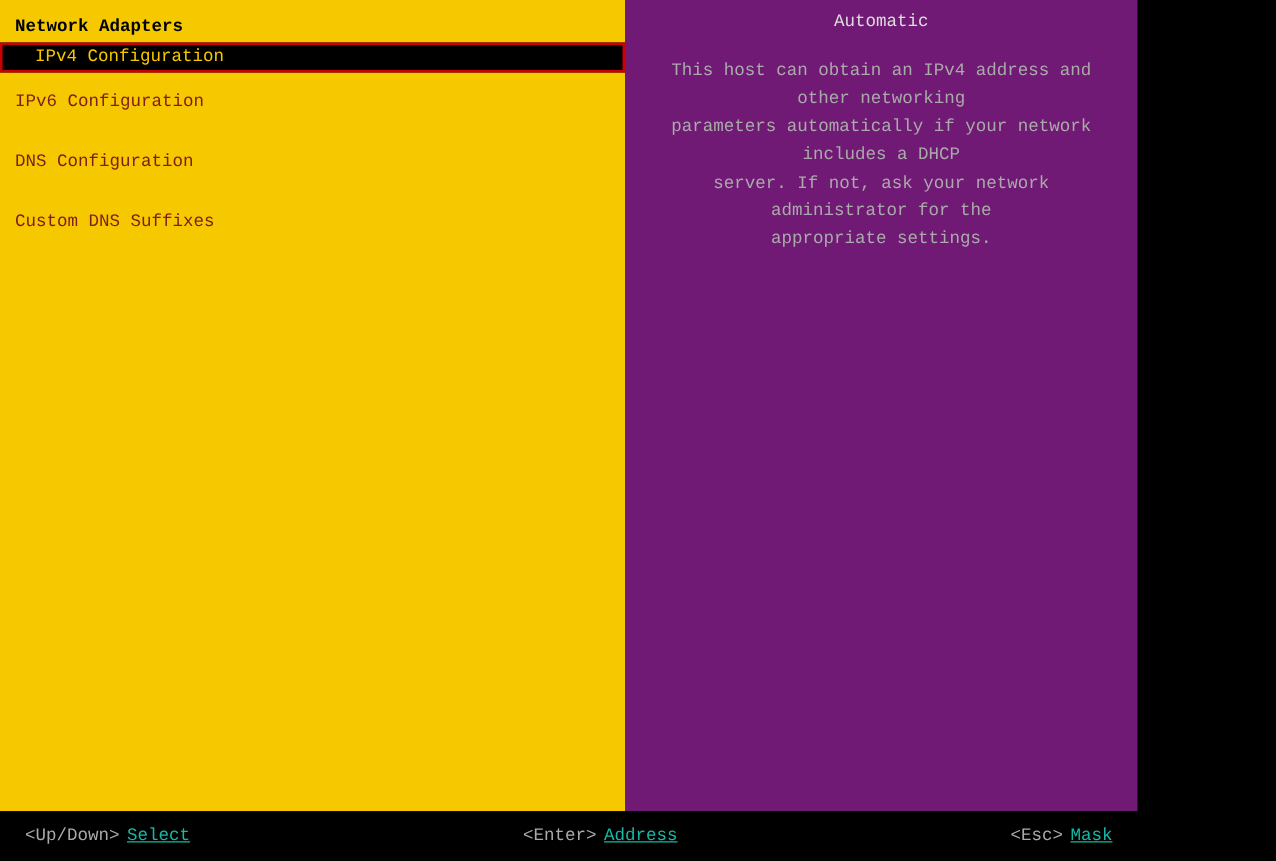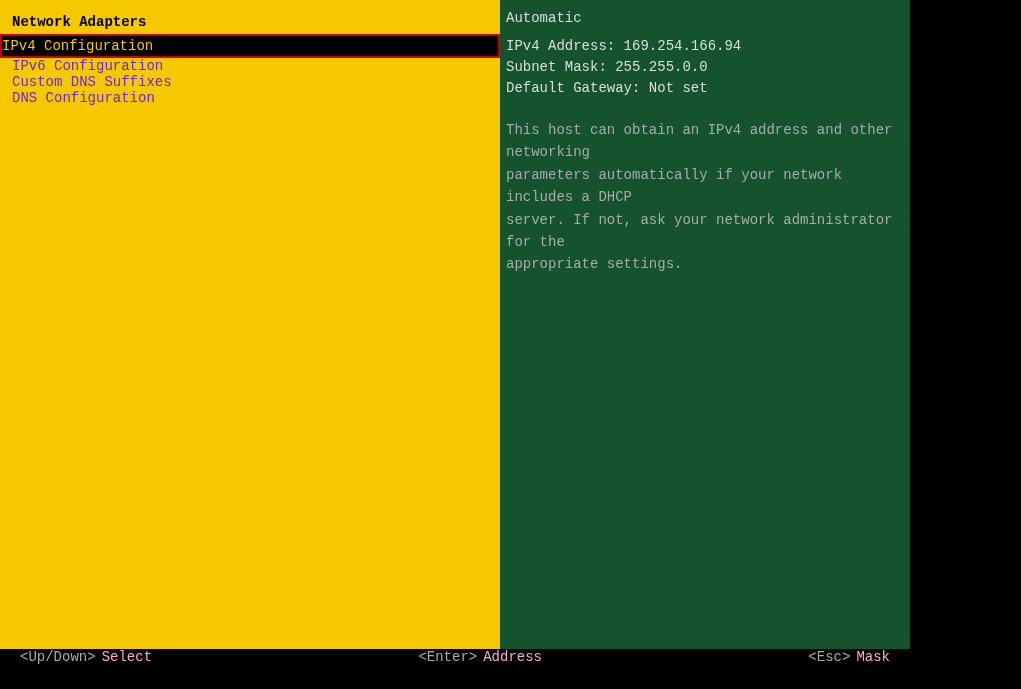--- a/index.html
+++ b/index.html
@@ -23,43 +23,44 @@
       height: calc(100% - 40px);
     }
     .left-panel {
       background: #f5c800;
       width: 500px;
       padding: 10px 0;
       display: flex;
       flex-direction: column;
     }
     .right-panel {
-      background: #14532d;
+      background: #701a75;
       flex: 1;
-      padding: 10px 6px;
+      padding: 10px 30px;
       color: #dddddd;
+      text-align: center;
     }
     .menu-header {
       padding: 4px 12px;
       color: #000;
       font-size: 14px;
       font-weight: bold;
     }
     .menu-item {
-      padding: 0 12px;
-      color: #6d28d9;
+      padding: 16px 12px;
+      color: #7f1d1d;
       font-size: 14px;
       cursor: pointer;
       white-space: nowrap;
     }
     .menu-item.selected {
       background: #000;
       color: #f5c800;
       border: 2px solid #cc0000;
-      padding: 2px 0;
+      padding: 2px 26px;
     }
     .right-status-title {
       color: #dddddd;
       margin-bottom: 10px;
       font-size: 14px;
     }
     .right-info-line {
       color: #dddddd;
       font-size: 14px;
       line-height: 1.5;
@@ -67,58 +68,54 @@
     .right-description {
       margin-top: 20px;
       color: #aaaaaa;
       font-size: 14px;
       line-height: 1.6;
     }
     .bottom-bar {
       height: 40px;
       background: #000;
       display: flex;
-      align-items: flex-start;
+      align-items: center;
       justify-content: space-between;
       padding: 0 20px;
     }
     .bottom-item {
       display: flex;
       align-items: center;
       gap: 6px;
       font-size: 14px;
     }
     .bottom-action {
-      color: #f9a8d4;
+      color: #14b8a6;
+      text-decoration: underline;
     }
     .key-highlight {
       color: #aaaaaa;
     }
   </style>
 </head>
 <body>
 
 <div class="screen">
   <div class="main-area">
 
     <div class="left-panel">
       <div class="menu-header">Network Adapters</div>
       <div class="menu-item selected">IPv4 Configuration</div>
       <div class="menu-item">IPv6 Configuration</div>
+      <div class="menu-item">DNS Configuration</div>
       <div class="menu-item">Custom DNS Suffixes</div>
-      <div class="menu-item">DNS Configuration</div>
     </div>
 
     <div class="right-panel">
       <div class="right-status-title">Automatic</div>
-      <div>
-        <div class="right-info-line">IPv4 Address: 169.254.166.94</div>
-        <div class="right-info-line">Subnet Mask: 255.255.0.0</div>
-        <div class="right-info-line">Default Gateway: Not set</div>
-      </div>
       <div class="right-description" id="desc-text">This host can obtain an IPv4 address and other networking<br>parameters automatically if your network includes a DHCP<br>server. If not, ask your network administrator for the<br>appropriate settings.</div>
     </div>
   </div>
 
   <div class="bottom-bar">
     <div class="bottom-item">
       <span class="key-highlight">&lt;Up/Down&gt;</span>
       <span class="bottom-action">Select</span>
     </div>
     <div class="bottom-item">

